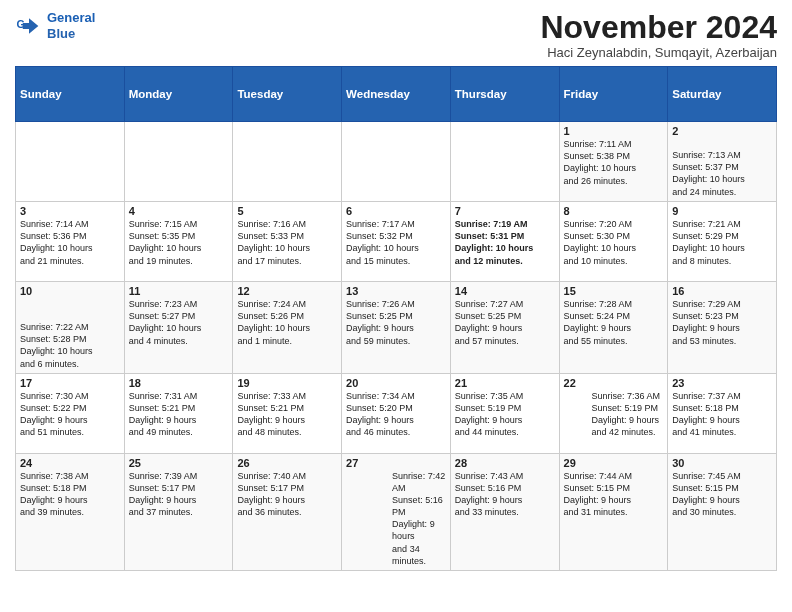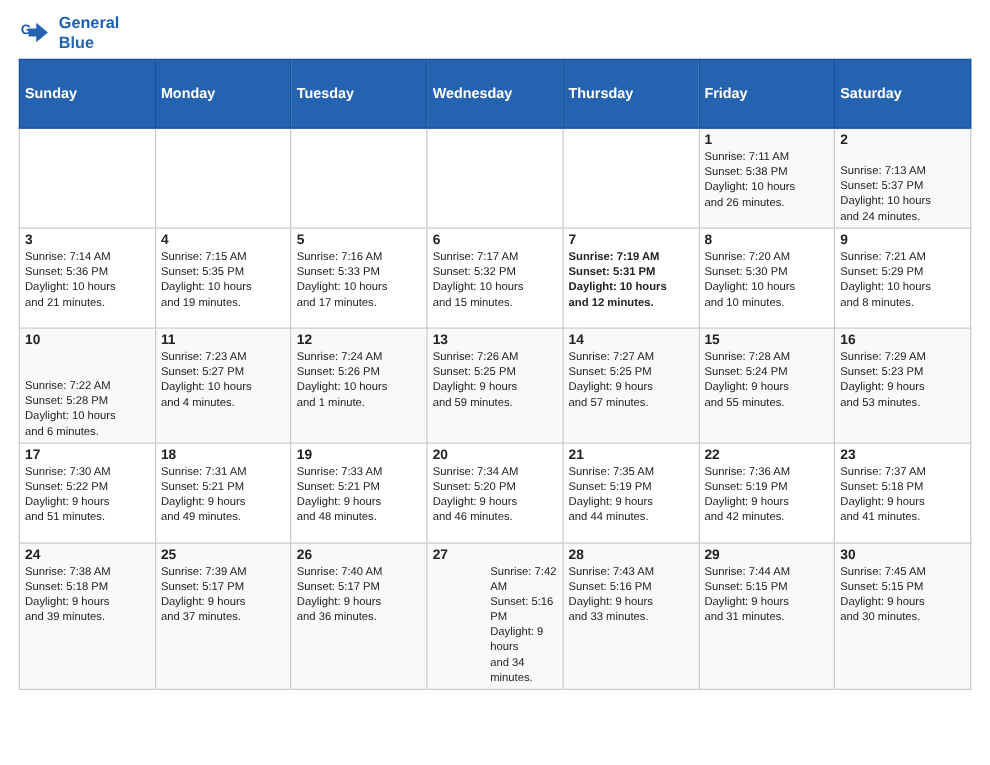--- a/index.html
+++ b/index.html
@@ -97,20 +97,24 @@
         <rect x="0" y="0" width="36" height="36" fill="white"></rect>
 
         <text x="2" y="20" font-size="14" font-weight="bold" fill="#1a5fb4" font-family="Arial">G</text>
 
         <polygon points="18,8 30,18 18,28 18,22 10,22 10,14 18,14" fill="#2563b0"></polygon>
       </svg>
       <div class="logo-text">
         <div style="color:#1a5fb4;">General</div>
         <div style="color:#2563b0;">Blue</div>
       </div>
+    </div>
+    <div class="title-block">
+      <div class="month-title">November 2024</div>
+      <div class="location">Haci Zeynalabdin, Sumqayit, Azerbaijan</div>
     </div>
   </div>
 
   <table class="calendar">
     <thead>
       <tr>
         <th>Sunday</th>
         <th>Monday</th>
         <th>Tuesday</th>
         <th>Wednesday</th>
@@ -274,21 +278,21 @@
           </td>
           <td>
             <div class="day-num">21</div>
             <div class="day-info" style="white-space: pre-line;">Sunrise: 7:35 AM
 Sunset: 5:19 PM
 Daylight: 9 hours
 and 44 minutes.</div>
           </td>
           <td>
             <div class="day-num">22</div>
-            <div class="day-info" style="white-space: pre-line;">Sunrise: 7:36 AM
+            <div class="day-info" style="white-space: pre-line; margin-left: 28px;">Sunrise: 7:36 AM
 Sunset: 5:19 PM
 Daylight: 9 hours
 and 42 minutes.</div>
           </td>
           <td>
             <div class="day-num">23</div>
             <div class="day-info" style="white-space: pre-line;">Sunrise: 7:37 AM
 Sunset: 5:18 PM
 Daylight: 9 hours
 and 41 minutes.</div>

